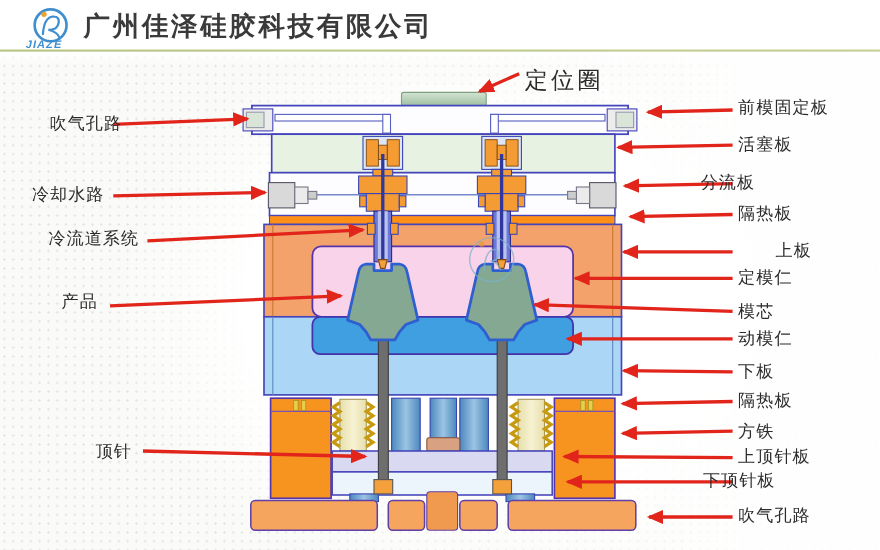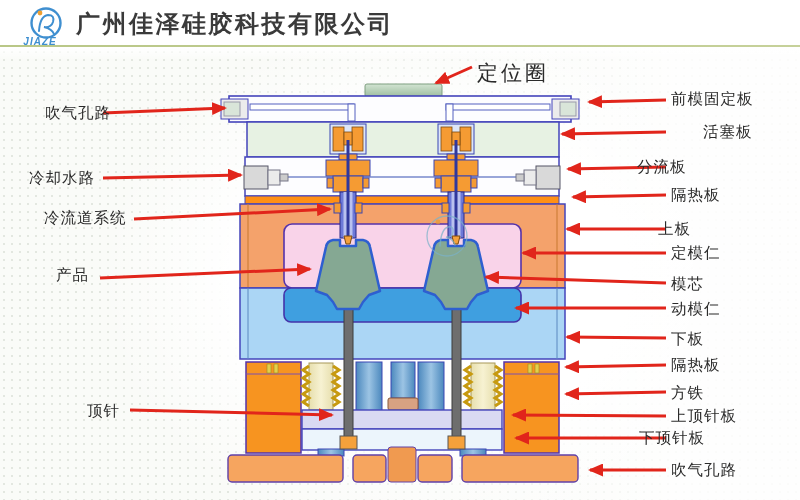--- a/index.html
+++ b/index.html
@@ -221,24 +221,24 @@
 
   <div class="lbl big" style="left:477px;top:62px;">定位圈</div>
 
   <div class="lbl" style="left:13px;top:104px;margin-left:32px;">吹气孔路</div>
   <div class="lbl" style="left:29px;top:169px;">冷却水路</div>
   <div class="lbl" style="left:44px;top:209px;">冷流道系统</div>
   <div class="lbl" style="left:56px;top:266px;">产品</div>
   <div class="lbl" style="left:87px;top:402px;">顶针</div>
 
   <div class="lbl" style="left:671px;top:90px;">前模固定板</div>
-  <div class="lbl" style="left:671px;top:123px;margin-left:32px;">活塞板</div>
+  <div class="lbl" style="left:671px;top:123px;">活塞板</div>
   <div class="lbl" style="left:637px;top:158px;">分流板</div>
   <div class="lbl" style="left:671px;top:186px;">隔热板</div>
-  <div class="lbl" style="left:658px;top:220px;text-align:right;">上板</div>
+  <div class="lbl" style="left:705px;top:220px;text-align:right;">上板</div>
   <div class="lbl" style="left:671px;top:244px;">定模仁</div>
   <div class="lbl" style="left:671px;top:275px;">模芯</div>
   <div class="lbl" style="left:671px;top:300px;">动模仁</div>
   <div class="lbl" style="left:671px;top:330px;">下板</div>
   <div class="lbl" style="left:671px;top:356px;">隔热板</div>
   <div class="lbl" style="left:671px;top:384px;">方铁</div>
   <div class="lbl" style="left:671px;top:407px;">上顶针板</div>
   <div class="lbl" style="left:639px;top:429px;">下顶针板</div>
   <div class="lbl" style="left:671px;top:461px;">吹气孔路</div>
 </div>

